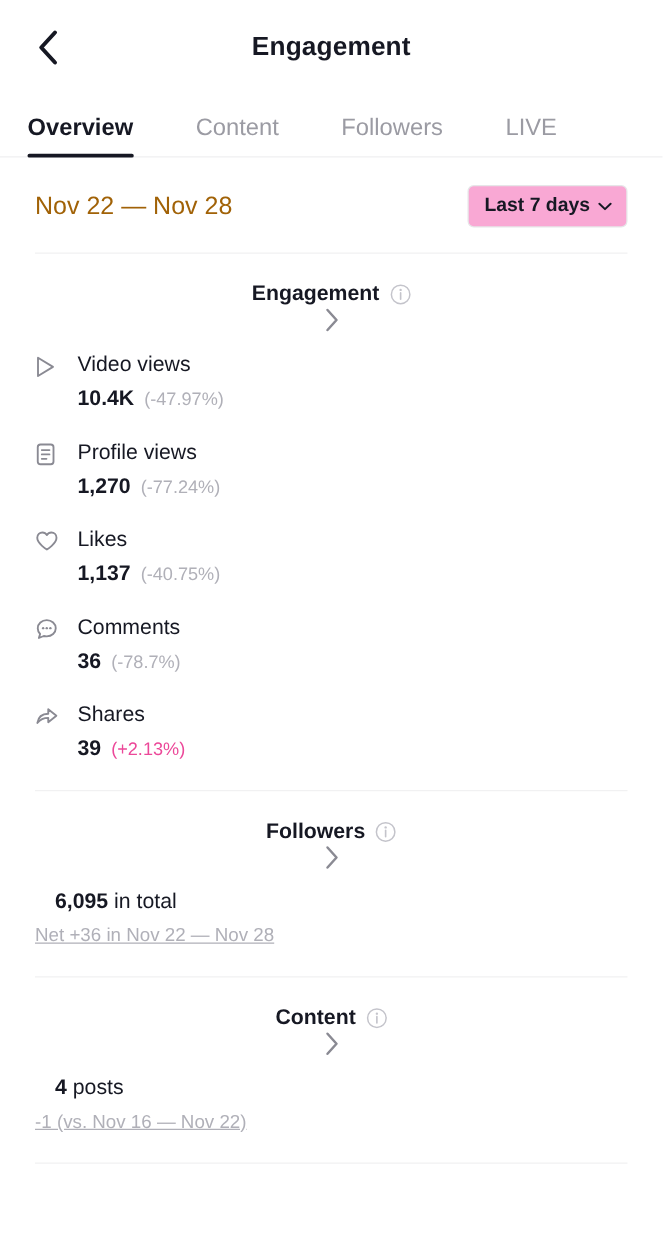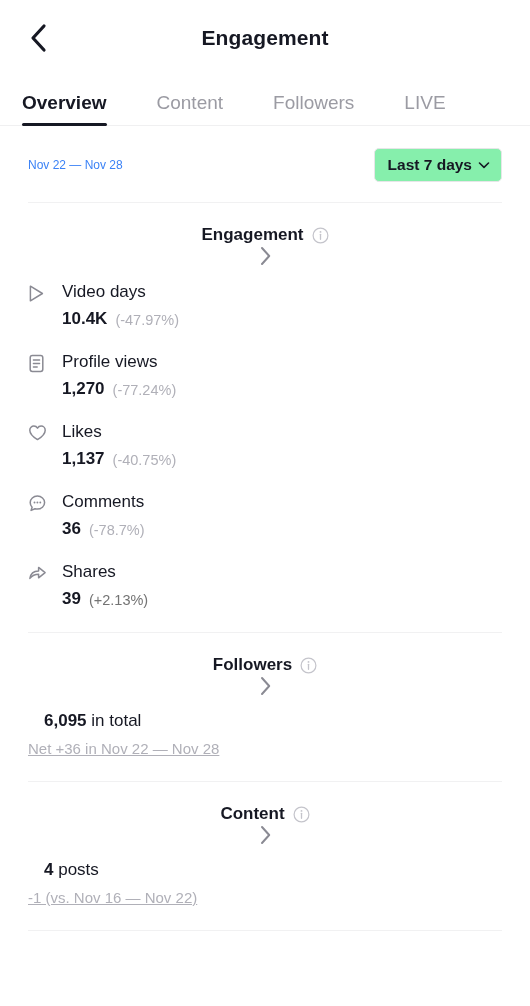--- a/index.html
+++ b/index.html
@@ -96,34 +96,34 @@
   }
 
   
   .range-row {
     display: flex;
     align-items: center;
     justify-content: space-between;
     padding: 22px 28px 20px 28px;
   }
   .range-label {
-    font-size: 12px;
-    color: #3b82f6;
+    font-size: 20px;
+    color: #a16207;
   }
   .range-select {
     display: inline-flex;
     align-items: center;
     gap: 6px;
     border: 1px solid #e6e6e8;
     border-radius: 5px;
     padding: 7px 11px 7px 13px;
     font-size: 15.5px;
     font-weight: bold;
     color: #161823;
-    background: #86efac;
+    background: #f9a8d4;
     cursor: pointer;
     white-space: nowrap;
   }
   .range-select svg { display: block; }
 
   
   .divider {
     height: 1px;
     background: #f1f1f2;
     margin: 0 28px;
@@ -191,21 +191,21 @@
     font-size: 17px;
     font-weight: bold;
     color: #161823;
     line-height: 22px;
   }
   .metric-delta {
     font-size: 14.5px;
     color: #b0b0b8;
     line-height: 20px;
   }
-  .metric-delta.pos { color: #737373; }
+  .metric-delta.pos { color: #ec4899; }
 
   
   .summary {
     padding: 12px 28px 22px 28px;
   }
   .summary-main {
     font-size: 17px;
     color: #161823;
     line-height: 24px;
   }
@@ -283,21 +283,21 @@
 
   <div class="metrics">
 
     <div class="metric">
       <div class="metric-icon">
         <svg width="17" height="19" viewBox="0 0 17 19" fill="none">
           <path d="M2.4 2.2 L14.4 9.5 L2.4 16.8 Z" stroke="#8a8a93" stroke-width="1.5" stroke-linejoin="round" fill="none"></path>
         </svg>
       </div>
       <div class="metric-body">
-        <div class="metric-name">Video days</div>
+        <div class="metric-name">Video views</div>
         <div class="metric-row">
           <span class="metric-value">10.4K</span>
           <span class="metric-delta">(-47.97%)</span>
         </div>
       </div>
     </div>
 
     <div class="metric">
       <div class="metric-icon">
         <svg width="17" height="19" viewBox="0 0 17 19" fill="none">

